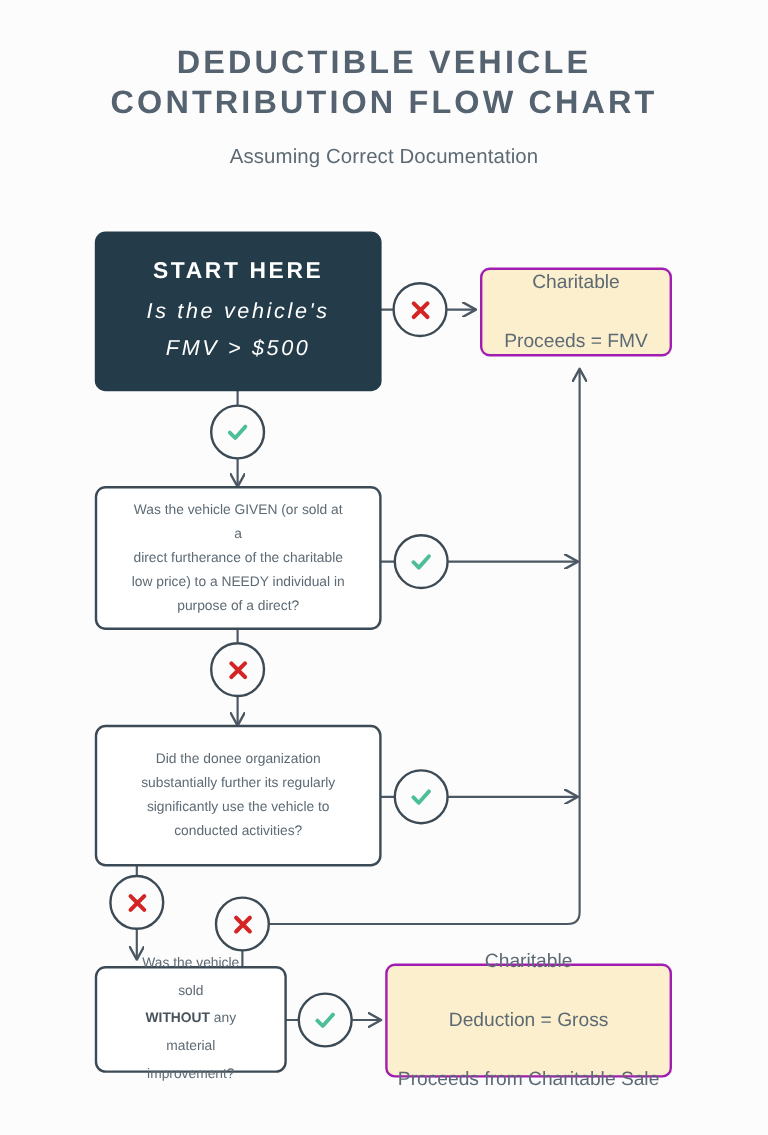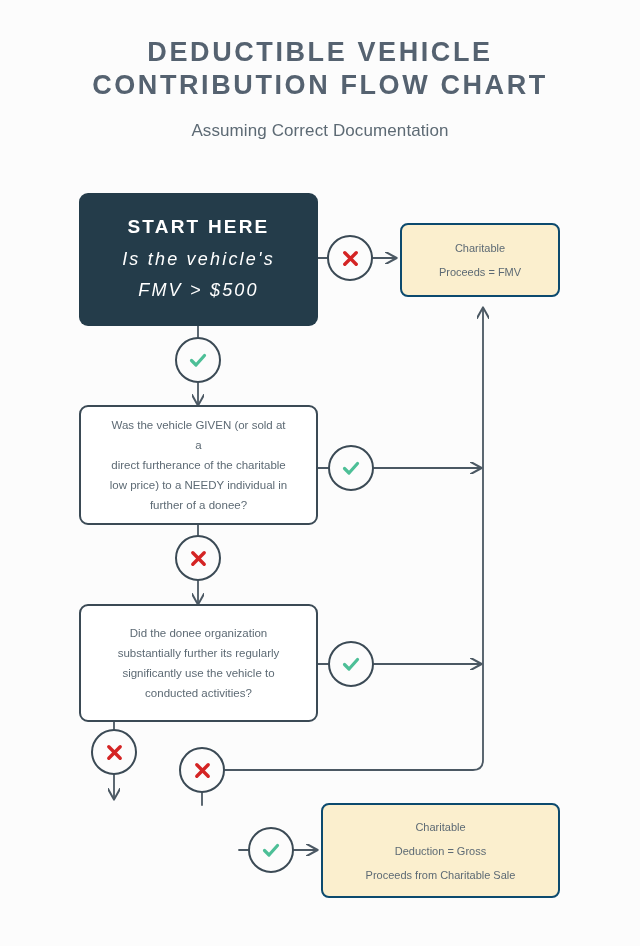--- a/index.html
+++ b/index.html
@@ -103,25 +103,26 @@
   .node-question .q-line {
     display: block;
   }
   .node-question b {
     color: #46525c;
     font-weight: bold;
   }
 
   .node-result {
     background: #fbefce;
-    border: 2px solid #0c4a6e;
+    border: 2px solid #a21caf;
     border-radius: 8px;
     color: #5d6a74;
-    font-size: 11px;
+    font-size: 16px;
     line-height: 24px;
+    gap: 25px;
   }
   .node-result .r-line {
     display: block;
   }
 
   
   .badge {
     position: absolute;
     box-sizing: border-box;
     border-radius: 50%;
@@ -198,30 +199,35 @@
 
   <div class="node node-result" style="left:400px; top:223px; width:160px; height:74px;">
     <span class="r-line">Charitable</span>
     <span class="r-line">Proceeds = FMV</span>
   </div>
 
   <div class="node node-question" style="left:79px; top:405px; width:239px; height:120px;">
     <span class="q-line">Was the vehicle GIVEN (or sold at a</span>
     <span class="q-line">direct furtherance of the charitable</span>
     <span class="q-line">low price) to a NEEDY individual in</span>
-    <span class="q-line">further of a donee?</span>
+    <span class="q-line">purpose of a direct?</span>
   </div>
 
   <div class="node node-question" style="left:79px; top:604px; width:239px; height:118px;">
     <span class="q-line">Did the donee organization</span>
     <span class="q-line">substantially further its regularly</span>
     <span class="q-line">significantly use the vehicle to</span>
     <span class="q-line">conducted activities?</span>
   </div>
 
+  <div class="node node-question" style="left:79px; top:805px; width:160px; height:89px; line-height:23px;">
+    <span class="q-line">Was the vehicle sold</span>
+    <span class="q-line"><b>WITHOUT</b><span> any material</span></span>
+    <span class="q-line">improvement?</span>
+  </div>
 
   <div class="node node-result" style="left:321px; top:803px; width:239px; height:95px;">
     <span class="r-line">Charitable</span>
     <span class="r-line">Deduction = Gross</span>
     <span class="r-line">Proceeds from Charitable Sale</span>
   </div>
 
   <div class="badge" style="left:327px; top:235px; width:46px; height:46px;">
     <span>
       <svg width="19" height="19" viewBox="0 0 20 20">

